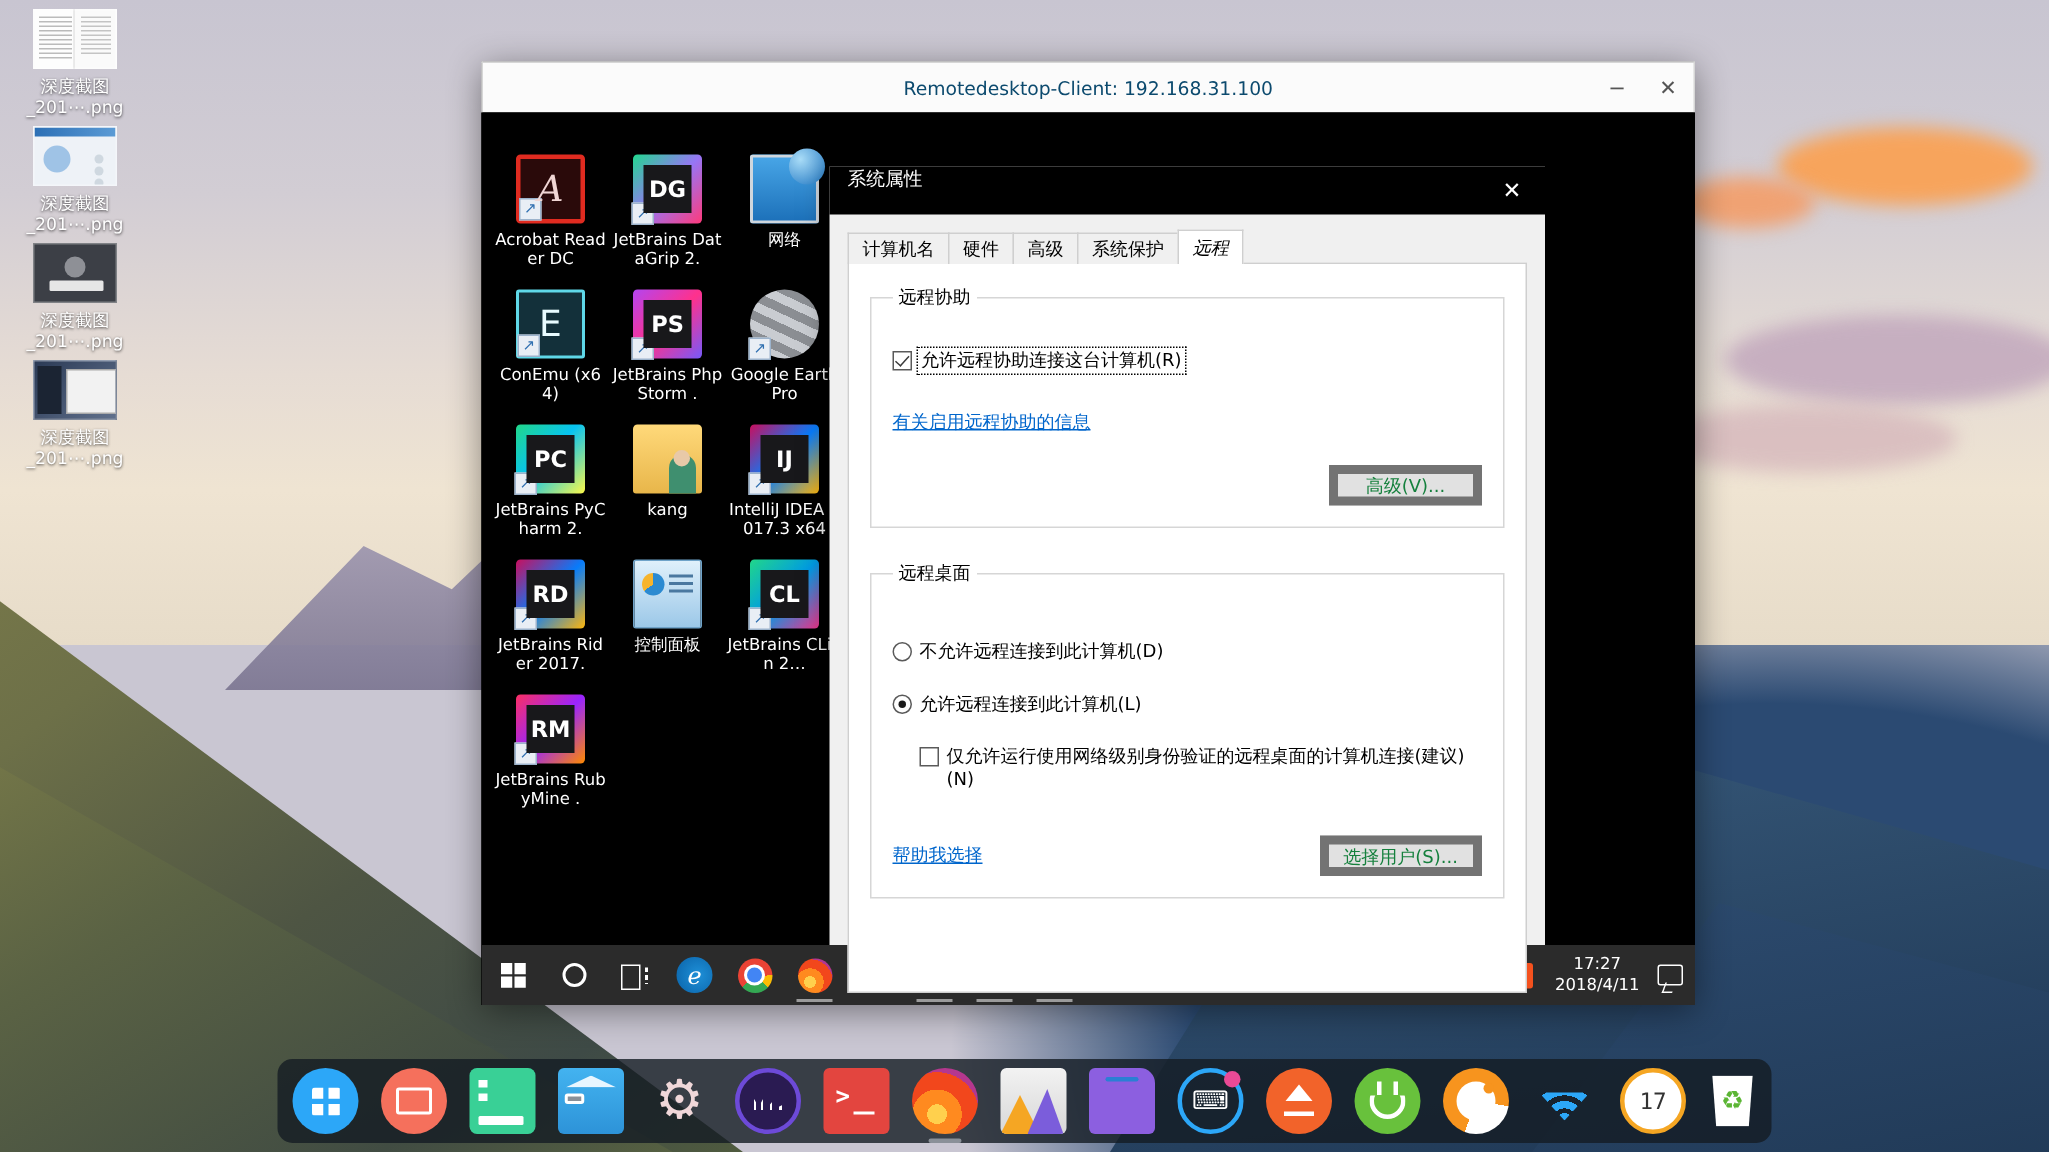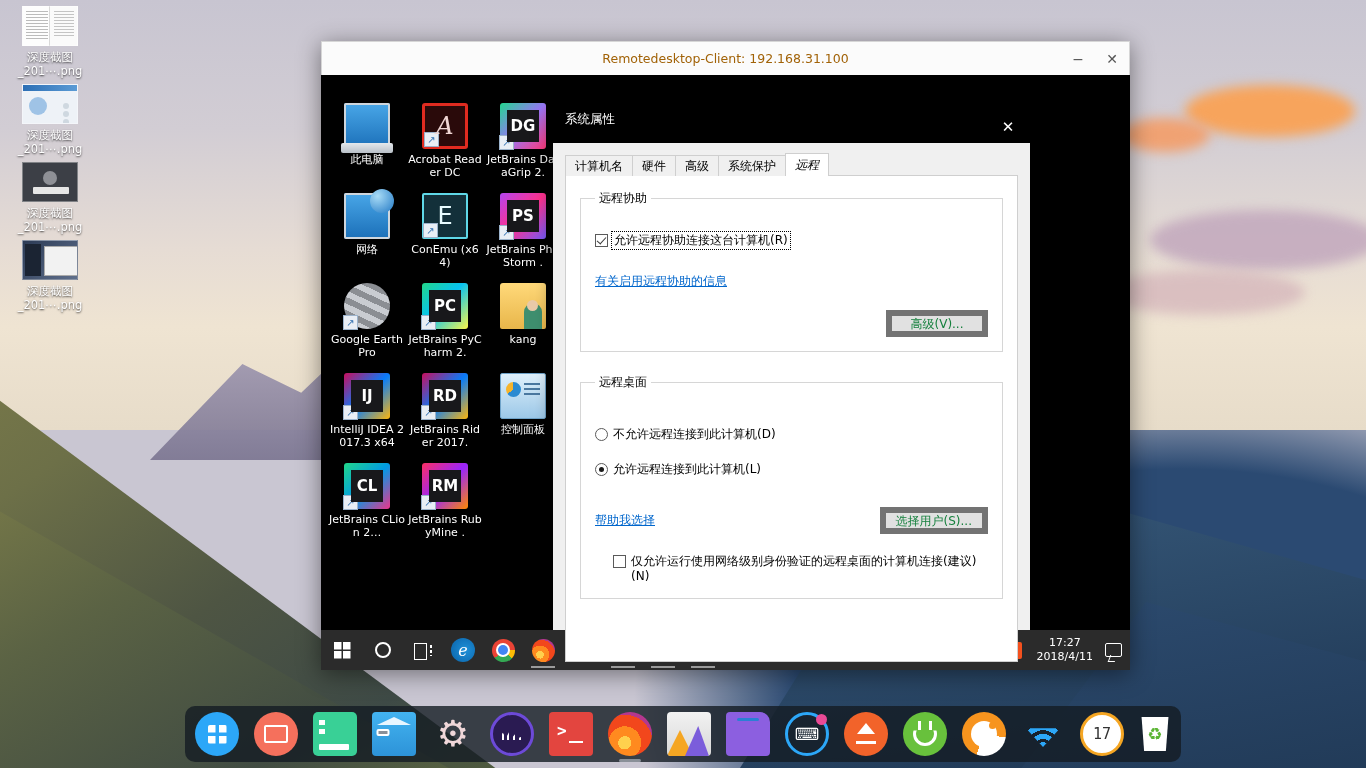--- a/index.html
+++ b/index.html
@@ -97,21 +97,21 @@
   #rdp-window {
     position:absolute; left:321px; top:41px; width:809px; height:629px;
     box-shadow:0 4px 22px rgba(0,0,0,.45);
     background:#000;
   }
   #rdp-titlebar {
     height:34px; background:#fbfbfb; border:1px solid #d6d6d6; border-bottom:none;
     display:flex; align-items:center; position:relative;
   }
   #rdp-title {
-    flex:1; text-align:center; font-size:12.5px; color:#a16207;
+    flex:1; text-align:center; font-size:12.5px; color:#0c4a6e;
     font-family:"DejaVu Sans","Liberation Sans",sans-serif;
   }
   .win-btn {
     width:34px; height:33px; display:flex; align-items:center; justify-content:center;
     font-size:14px; color:#555; cursor:pointer;
   }
   #rdp-canvas {
     position:absolute; left:0; top:34px; width:809px; height:595px;
     background:#000; overflow:hidden;
   }
@@ -450,24 +450,20 @@
     <div id="rdp-title">Remotedesktop-Client: 192.168.31.100</div>
     <div class="win-btn">−</div>
     <div class="win-btn">✕</div>
   </div>
 
   <div id="rdp-canvas">
     <div id="win-desktop">
 
       <div id="win-icons">
         <div class="w-icon">
-          <div class="w-glyph ic-pc"></div>
-          <div class="w-label">此电脑</div>
-        </div>
-        <div class="w-icon">
           <div class="w-glyph ic-acrobat">
               <span class="shortcut-arrow">↗</span>
             </div>
           <div class="w-label">Acrobat Reader DC</div>
         </div>
         <div class="w-icon">
           <div class="w-glyph jb jb-dg" data-abbr="DG">
               <span class="shortcut-arrow">↗</span>
             </div>
           <div class="w-label">JetBrains DataGrip 2.</div>
@@ -575,28 +571,28 @@
               <div class="row" style="margin-top:24px;">
                 <span class="radio"></span>
                 <span class="ctl-label">不允许远程连接到此计算机(D)</span>
               </div>
 
               <div class="row" style="margin-top:20px;">
                 <span class="radio checked"></span>
                 <span class="ctl-label">允许远程连接到此计算机(L)</span>
               </div>
 
+              <div class="row" style="margin-top:20px; margin-left:18px;">
+                <span class="cb"></span>
+                <span class="ctl-label" style="max-width:365px;">仅允许运行使用网络级别身份验证的远程桌面的计算机连接(建议)(N)</span>
+              </div>
+
               <div class="row" style="margin-top:30px; align-items:center;">
                 <span class="lnk">帮助我选择</span>
                 <button class="wbtn right">选择用户(S)...</button>
-              </div>
-
-              <div class="row" style="margin-top:20px; margin-left:18px;">
-                <span class="cb"></span>
-                <span class="ctl-label" style="max-width:365px;">仅允许运行使用网络级别身份验证的远程桌面的计算机连接(建议)(N)</span>
               </div>
             </fieldset>
 
           </div>
         </div>
       </div>
 
       <div id="win-taskbar">
         <div class="tb-item tb-start">
             <span class="tb-win-logo"></span>

